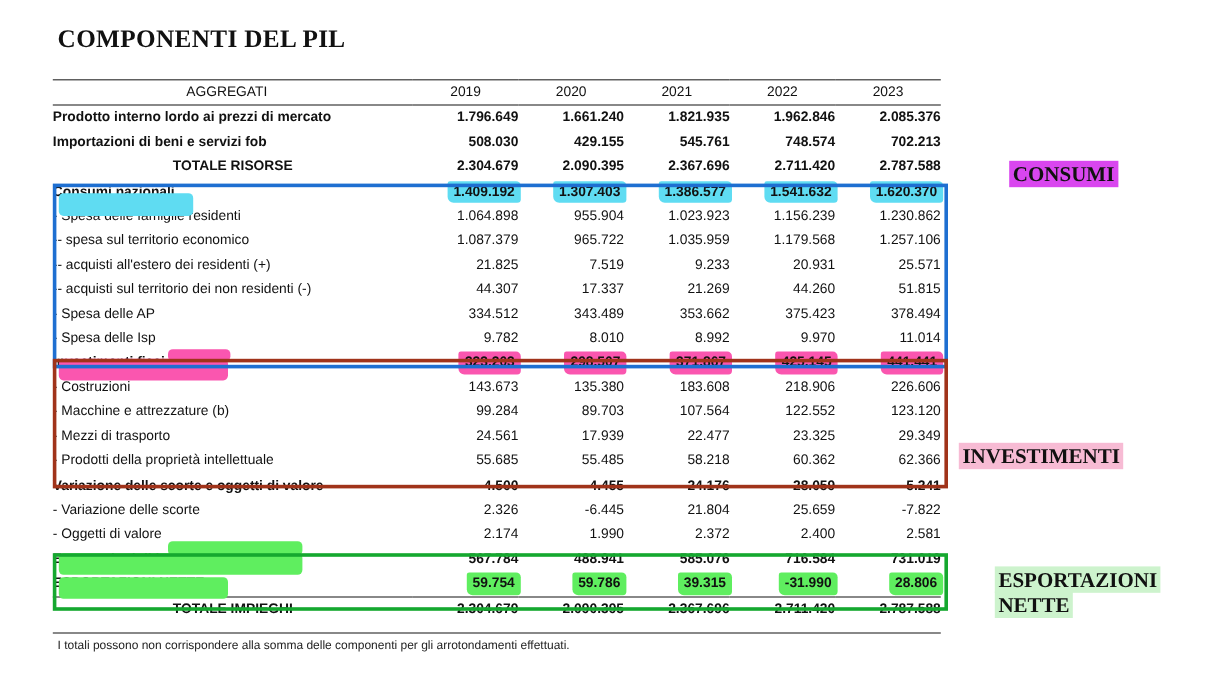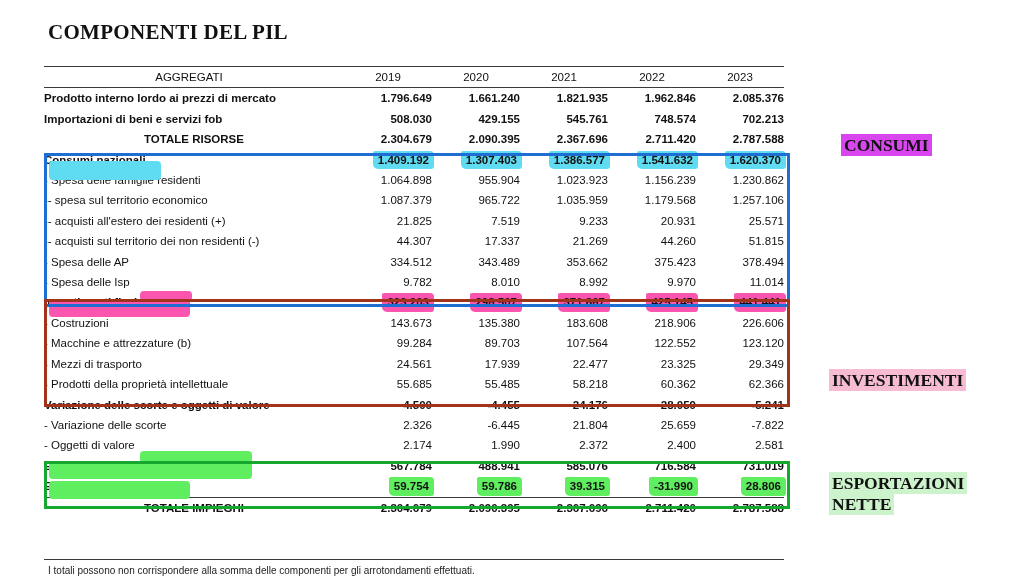--- a/index.html
+++ b/index.html
@@ -45,21 +45,21 @@
 
   
   .rule-top td{border-top:1.6px solid #3a3a3a;}
   .hdr td{height:22px;line-height:22px;font-size:11.5px;}
   .hdr .ctr{text-align:center;padding-right:10px;text-align:right;}
   .hdr-year{text-align:center;padding-right:10px;}
   .rule-above-tot td{border-top:1.3px solid #3a3a3a;}
 
   
   .foot{
-    position:absolute;left:44px;top:527px;width:740px;margin-top:32px;
+    position:absolute;left:44px;top:527px;width:740px;
   }
   .foot .line{border-top:1.4px solid #3a3a3a;width:740px;}
   .foot .txt{font-size:10px;color:#222;padding-top:5px;padding-left:4px;}
 
   
   .hl{
     position:relative;display:inline-block;
     padding:0 3px;
     z-index:1;
   }
@@ -299,21 +299,21 @@
   <div class="smear" style="left:140px;top:451px;width:112px;height:12px;background:#5FEE5F;"></div>
   <div class="smear" style="left:140px;top:291px;width:52px;height:10px;background:#FA56AF;"></div>
 
   <div class="box box-blue" style="left:44px;top:153px;width:740px;height:148px;"></div>
   <div class="box box-red" style="left:44px;top:299px;width:740px;height:102px;"></div>
   <div class="box box-green" style="left:44px;top:461px;width:740px;height:42px;"></div>
 
   <div class="annot an-cy" style="left:841px;top:135px;">
     <span>CONSUMI</span>
   </div>
-  <div class="annot an-pk" style="left:829px;top:370px;">
+  <div class="annot an-pk" style="left:799px;top:370px;">
     <span>INVESTIMENTI</span>
   </div>
   <div class="annot an-gr" style="left:829px;top:473px;">
     <span>ESPORTAZIONI</span><br>
     <span>NETTE</span>
   </div>
 
   <div class="foot">
     <div class="line"></div>
     <div class="txt">I totali possono non corrispondere alla somma delle componenti per gli arrotondamenti effettuati.</div>

